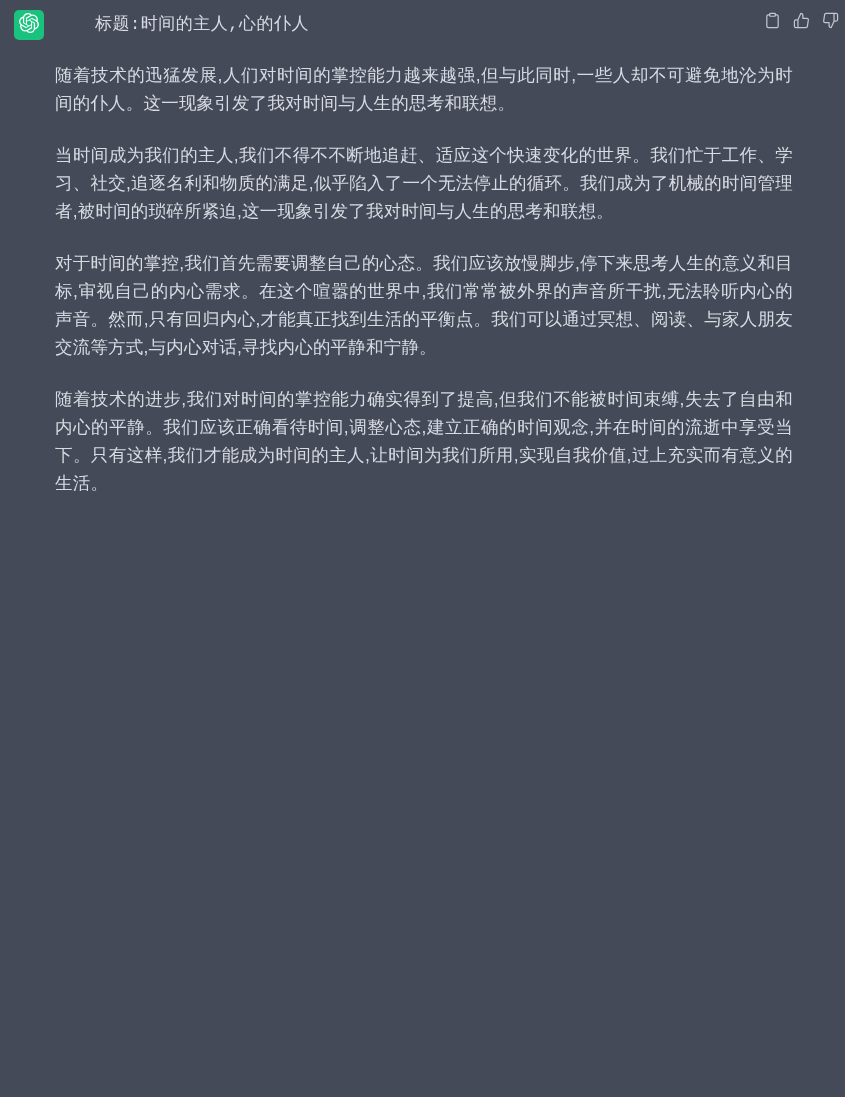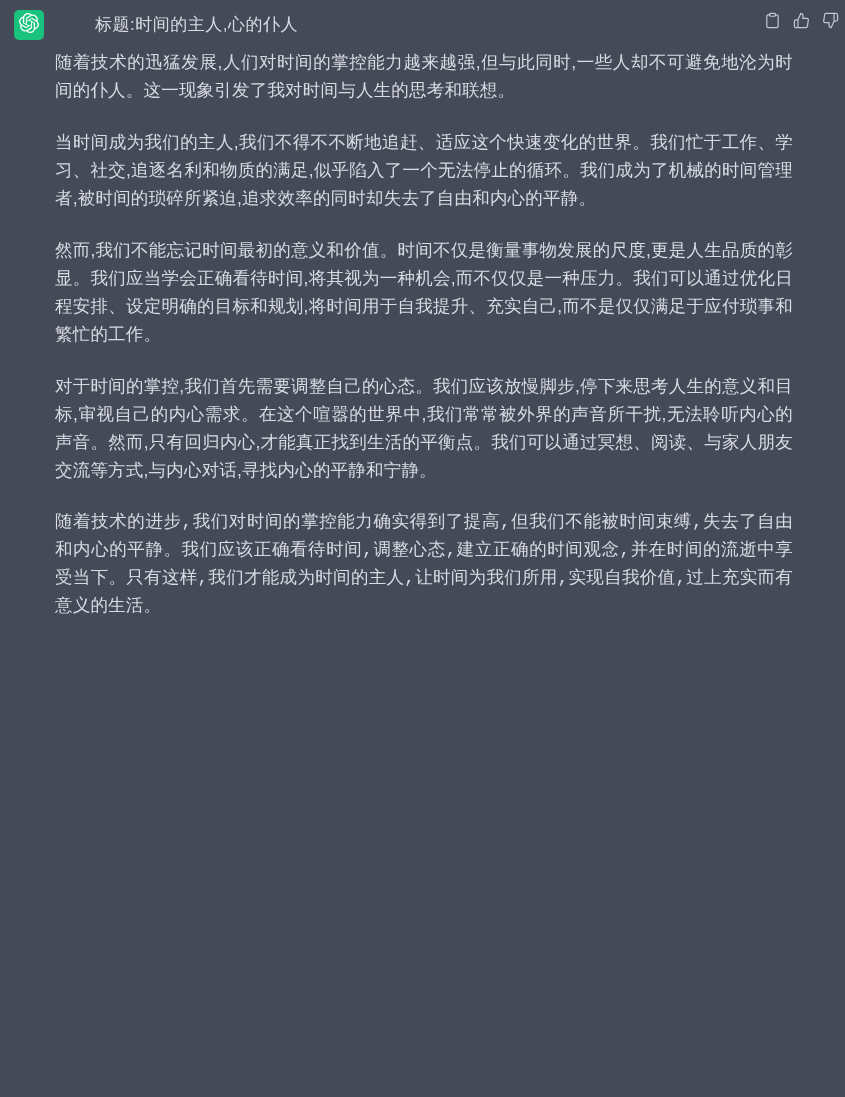--- a/index.html
+++ b/index.html
@@ -37,20 +37,21 @@
   }
   .title {
     position: absolute;
     left: 95px;
     top: 13px;
     font-size: 17px;
     line-height: 24px;
     color: #D8DBE2;
     letter-spacing: 0.5px;
     white-space: nowrap;
+    font-family: Liberation Mono, monospace;
   }
   .actions {
     position: absolute;
     top: 13px;
     right: 6px;
     display: flex;
     gap: 11px;
     color: #C3C8D3;
   }
   .action-btn {
@@ -70,34 +71,33 @@
     height: 17px;
     stroke: currentColor;
     fill: none;
     stroke-width: 1.7;
     stroke-linecap: round;
     stroke-linejoin: round;
   }
   .body-text {
     position: absolute;
     left: 55px;
-    top: 48px;
+    top: 61px;
     width: 738px;
     color: #D8DBE2;
     font-size: 17.5px;
     line-height: 28px;
     text-align: justify;
     letter-spacing: 0.2px;
   }
   .body-text p {
     margin: 0 0 24px 0;
   }
   .body-text p:last-child {
     margin-bottom: 16px;
-    font-family: Liberation Mono, monospace;
   }
 </style>
 </head>
 <body>
 
 <div class="message">
 
   <div class="avatar">
     <span>
       <svg viewBox="0 0 24 24" aria-hidden="true">
@@ -128,19 +128,18 @@
       <span>
         <svg viewBox="0 0 24 24" aria-hidden="true">
           <path d="M10 15v4a3 3 0 0 0 3 3l4-9V2H5.72a2 2 0 0 0-2 1.7l-1.38 9a2 2 0 0 0 2 2.3zm7-13h2.67A2.31 2.31 0 0 1 22 4v7a2.31 2.31 0 0 1-2.33 2H17"></path>
         </svg>
       </span>
     </button>
   </div>
 
   <div class="body-text">
     <p>随着技术的迅猛发展,人们对时间的掌控能力越来越强,但与此同时,一些人却不可避免地沦为时间的仆人。这一现象引发了我对时间与人生的思考和联想。</p>
-    <p>当时间成为我们的主人,我们不得不不断地追赶、适应这个快速变化的世界。我们忙于工作、学习、社交,追逐名利和物质的满足,似乎陷入了一个无法停止的循环。我们成为了机械的时间管理者,被时间的琐碎所紧迫,追求效率的同时却失去了自由和内心的平静。</p>
-    <p>然而,我们不能忘记时间最初的意义和价值。时间不仅是衡量事物发展的尺度,更是人生品质的彰显。我们应当学会正确看待时间,将其视为一种机会,而不仅仅是一种压力。我们可以通过优化日程安排、设定明确的目标和规划,将时间用于自我提升、充实自己,而不是仅仅满足于应付琐事和繁忙的工作。</p>
+    <p>当时间成为我们的主人,我们不得不不断地追赶、适应这个快速变化的世界。我们忙于工作、学习、社交,追逐名利和物质的满足,似乎陷入了一个无法停止的循环。我们成为了机械的时间管理者,被时间的琐碎所紧迫,这一现象引发了我对时间与人生的思考和联想。</p>
     <p>对于时间的掌控,我们首先需要调整自己的心态。我们应该放慢脚步,停下来思考人生的意义和目标,审视自己的内心需求。在这个喧嚣的世界中,我们常常被外界的声音所干扰,无法聆听内心的声音。然而,只有回归内心,才能真正找到生活的平衡点。我们可以通过冥想、阅读、与家人朋友交流等方式,与内心对话,寻找内心的平静和宁静。</p>
     <p>随着技术的进步,我们对时间的掌控能力确实得到了提高,但我们不能被时间束缚,失去了自由和内心的平静。我们应该正确看待时间,调整心态,建立正确的时间观念,并在时间的流逝中享受当下。只有这样,我们才能成为时间的主人,让时间为我们所用,实现自我价值,过上充实而有意义的生活。</p>
   </div>
 
 </div>
 
 </body></html>

